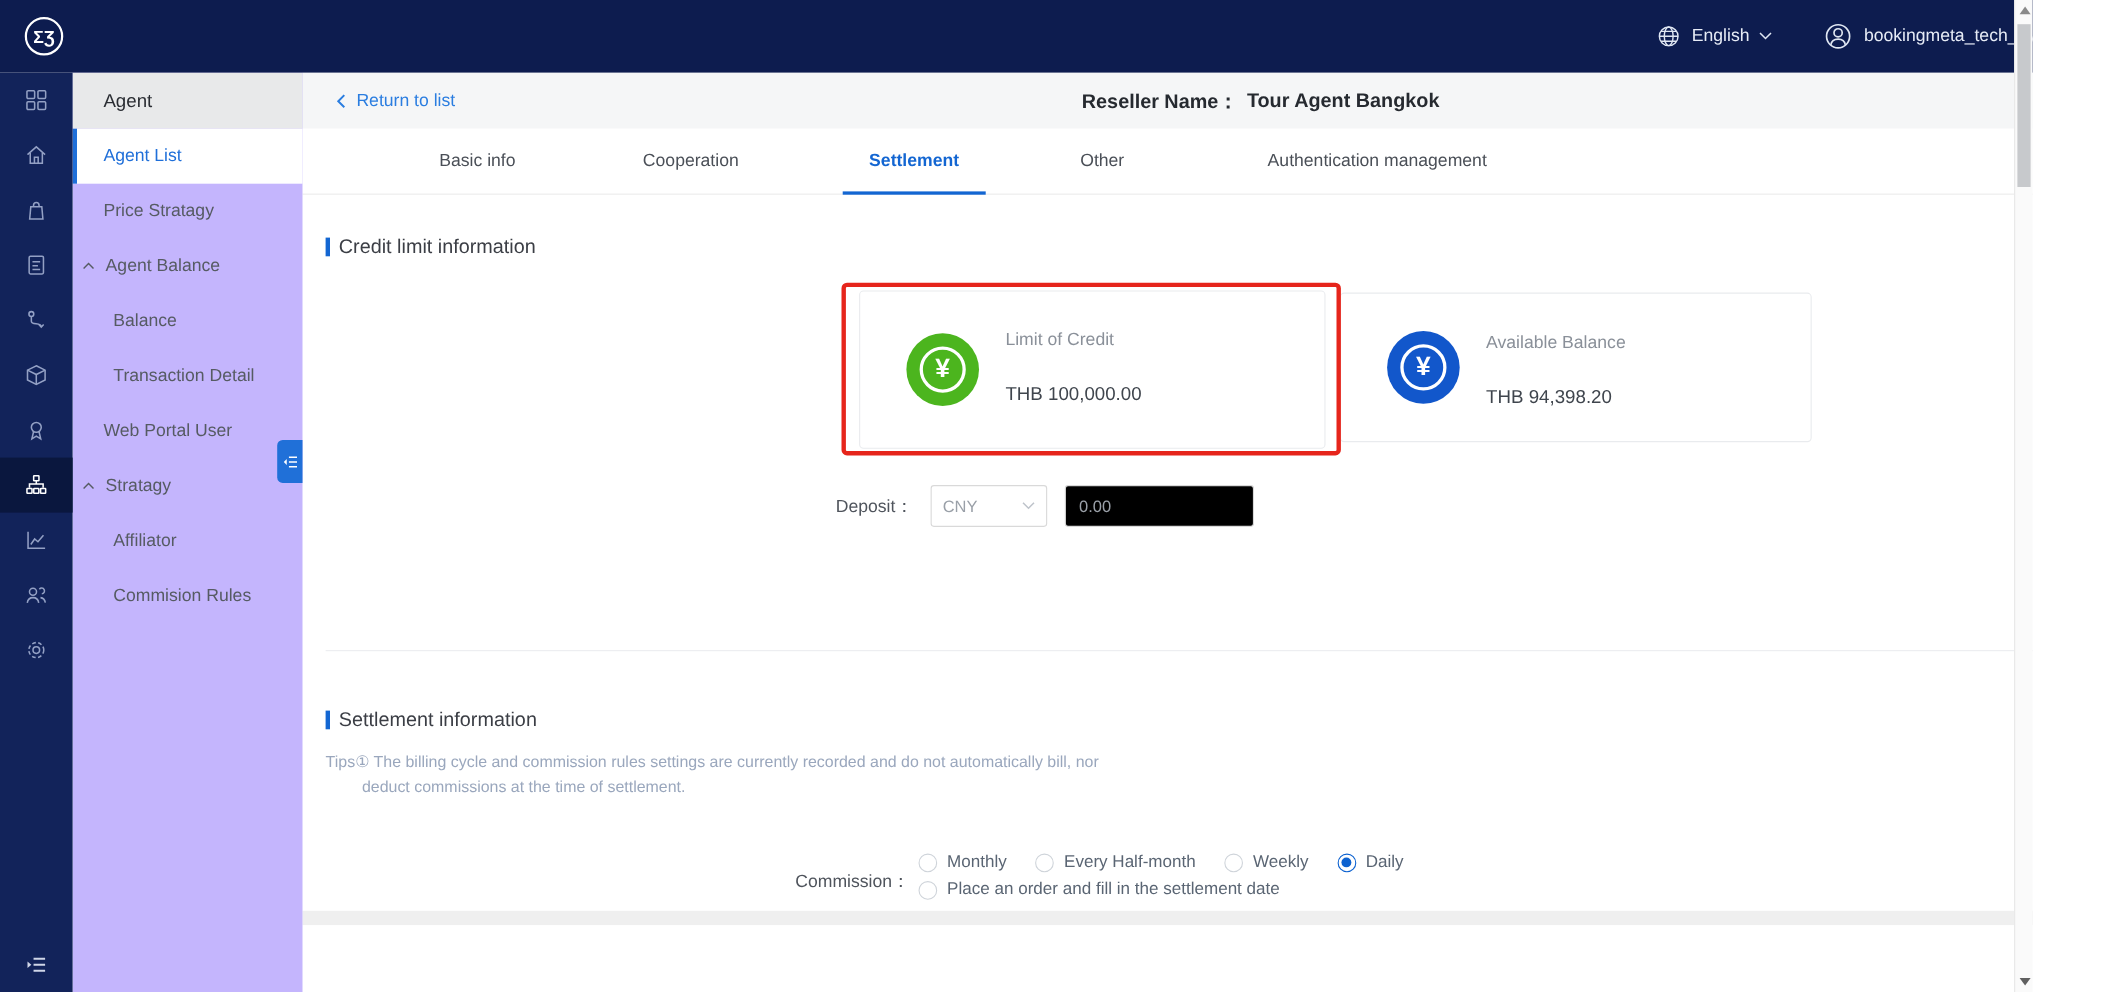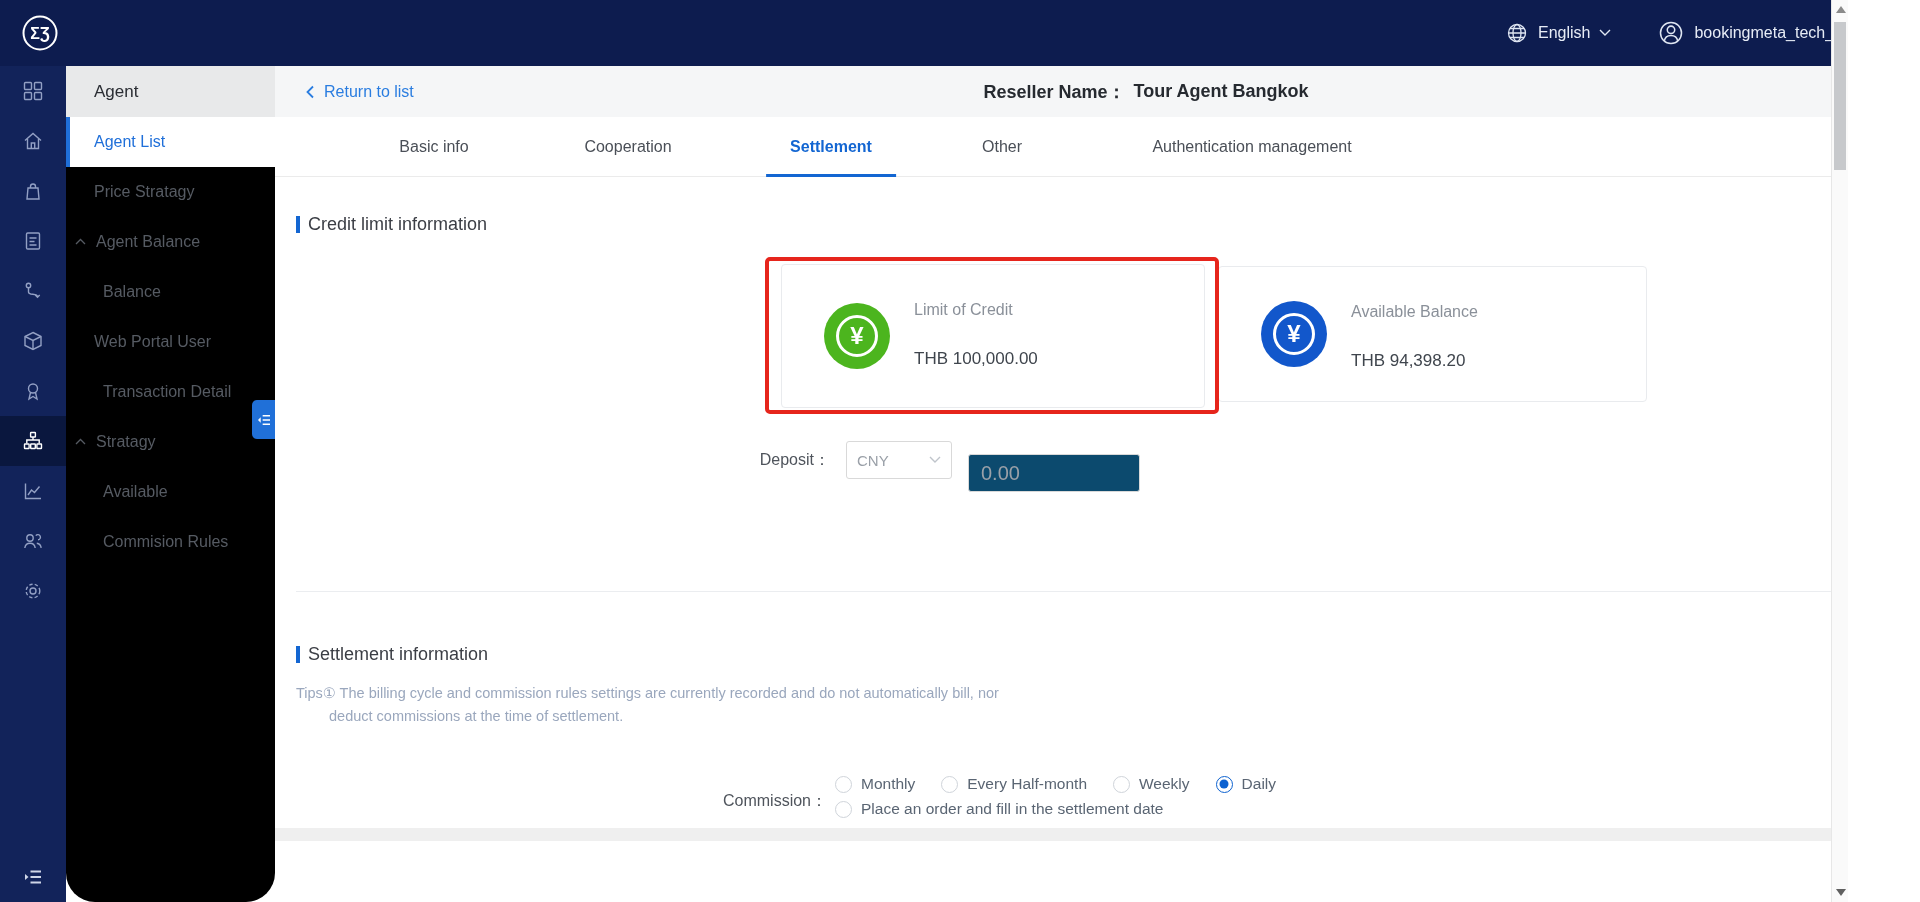--- a/index.html
+++ b/index.html
@@ -15,21 +15,21 @@
 
   
   .rail { position:absolute; left:0; top:66px; width:66px; height:836px; background:#12235a; z-index:20; }
   .rail-item { width:66px; height:50px; display:flex; align-items:center; justify-content:center; cursor:pointer; }
   .rail-item.active { background:#0a173e; }
   .rail-item svg { stroke:#93a0c4; fill:none; stroke-width:1.4; }
   .rail-item.active svg { stroke:#ffffff; }
   .rail-bottom { position:absolute; left:0; bottom:2px; width:66px; height:46px; display:flex; align-items:center; justify-content:center; cursor:pointer; }
 
   
-  .sidebar { position:absolute; left:66px; top:66px; width:209px; height:836px; background:#000000; z-index:10;border-radius:29px; }
+  .sidebar { position:absolute; left:66px; top:66px; width:209px; height:836px; background:#c4b5fd; z-index:10; }
   .sidebar-header { height:51px; background:#e8e9ea; display:flex; align-items:center; padding-left:28px;
                     font-size:17px; color:#2a2d33; }
   .side-item { position:relative; height:50px; display:flex; align-items:center; padding-left:28px;
                font-size:16px; color:#565b63; cursor:pointer; }
   .side-item.group { padding-left:30px; }
   .side-item.child { padding-left:37px; }
   .side-item.active { background:#ffffff; color:#1f6fd9;text-align:right; }
   .side-item.active::before { content:""; position:absolute; left:0; top:0; width:4px; height:50px; background:#1f6fd9; }
   .side-caret { position:absolute; left:9px; top:21px; }
   .collapse-toggle { position:absolute; right:0; top:334px; width:23px; height:39px; background:#2070d8;
@@ -64,22 +64,22 @@
               display:flex; align-items:center; justify-content:center;
               color:#fff; font-size:24px; font-weight:bold; line-height:1; }
   .card-label { position:absolute; left:132px; top:36px; font-size:16px; color:#8a9099; }
   .card-value { position:absolute; left:132px; top:84px; font-size:17px; color:#3f454d; }
 
   
   .deposit-label { position:absolute; left:398px; top:384px; width:157px; text-align:right; font-size:16px; color:#4f545c; }
   .dep-select { position:absolute; left:571px; top:375px; width:106px; height:38px; border:1px solid #d9d9d9; border-radius:3px;
                 background:#fff; display:flex; align-items:center; padding:0 10px; font-size:15px; color:#9aa0a8; cursor:pointer; }
   .dep-select .chev { margin-left:auto; }
-  .dep-input { position:absolute; left:693px; top:388px; width:172px; height:38px; border:1px solid #d9d9d9; border-radius:3px;
-               padding:0 12px; font-size:20px; color:#9aa0a8; font-family:"Liberation Sans", sans-serif; background:#0c4a6e; }
+  .dep-input { position:absolute; left:693px; top:375px; width:172px; height:38px; border:1px solid #d9d9d9; border-radius:3px;
+               padding:0 12px; font-size:15px; color:#9aa0a8; font-family:"Liberation Sans", sans-serif; background:#000000; }
 
   .divider { position:absolute; left:21px; top:525px; width:1586px; height:1px; background:#ebedf0; }
 
   
   .tips { position:absolute; left:21px; top:616px; font-size:14.5px; color:#9aa7bd; line-height:22.5px; }
   .tips .t1 { }
   .tips .t2, .tips .t3 { padding-left:33px; }
 
   .commission-label { position:absolute; left:384px; top:710px; width:168px; height:50px; display:flex;
                       align-items:center; justify-content:flex-end; font-size:16px; color:#4f545c; }
@@ -241,34 +241,34 @@
     </div>
     <div class="side-item group">
       <svg class="side-caret" width="11" height="7" viewBox="0 0 11 7" fill="none" stroke="#565b63" stroke-width="1.3">
         <path d="M1 6 L5.5 1.5 L10 6"></path>
       </svg>
       <span>Agent Balance</span>
     </div>
     <div class="side-item child">
       <span>Balance</span>
     </div>
+    <div class="side-item child">
+      <span>Transaction Detail</span>
+    </div>
     <div class="side-item">
       <span>Web Portal User</span>
-    </div>
-    <div class="side-item child">
-      <span>Transaction Detail</span>
     </div>
     <div class="side-item group">
       <svg class="side-caret" width="11" height="7" viewBox="0 0 11 7" fill="none" stroke="#565b63" stroke-width="1.3">
         <path d="M1 6 L5.5 1.5 L10 6"></path>
       </svg>
       <span>Stratagy</span>
     </div>
     <div class="side-item child">
-      <span>Available</span>
+      <span>Affiliator</span>
     </div>
     <div class="side-item child">
       <span>Commision Rules</span>
     </div>
 
     <div class="collapse-toggle">
       <svg width="16" height="16" viewBox="0 0 24 24" fill="none" stroke="#ffffff" stroke-width="2.2">
         <path d="M10 5.5 H21 M10 12 H21 M10 18.5 H21"></path>
         <path d="M7 8 L3 12 L7 16 Z" fill="#ffffff" stroke="none"></path>
       </svg>

